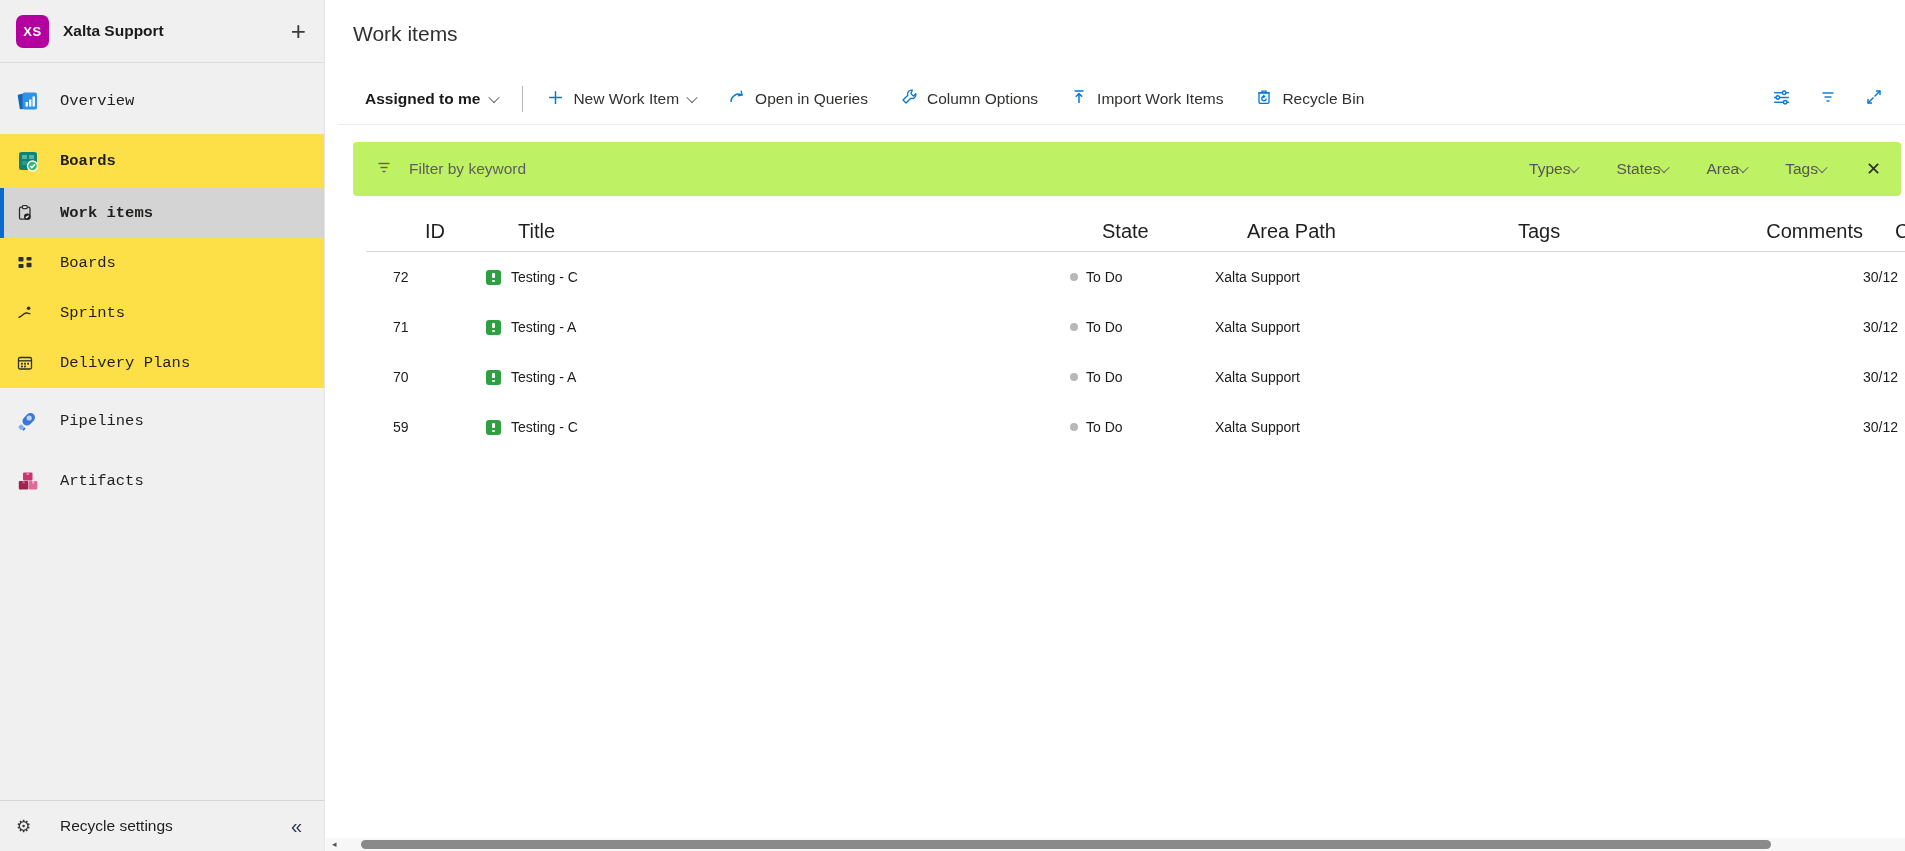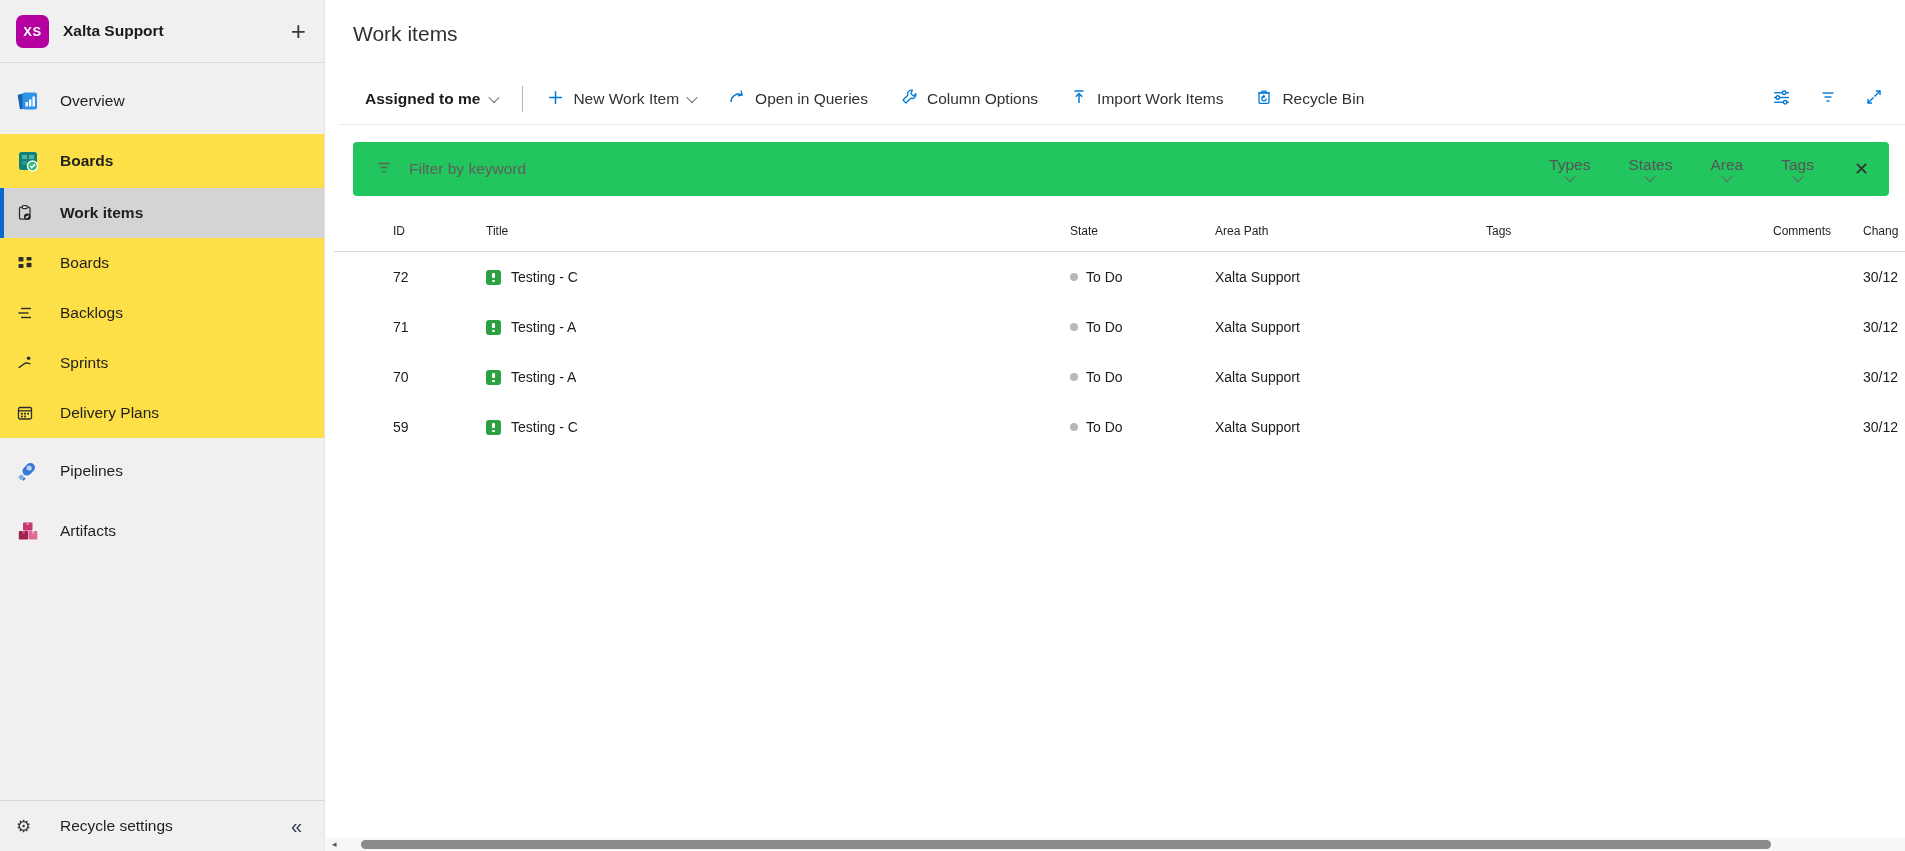--- a/index.html
+++ b/index.html
@@ -8,21 +8,21 @@
 
   
   .sidebar { position:absolute; left:0; top:0; width:325px; height:851px; background:#f0f0f0; border-right:1px solid #e4e4e4; }
   .side-header { height:63px; display:flex; align-items:center; padding:0 18px 0 16px; border-bottom:1px solid #dcdcdc; }
   .proj-logo { width:33px; height:33px; border-radius:7px; background:#b4009e; color:#fff; font-size:13px; font-weight:600; display:flex; align-items:center; justify-content:center; letter-spacing:.5px; }
   .proj-name { margin-left:14px; font-size:15.5px; font-weight:700; color:#1b1b1b; }
   .side-add { margin-left:auto; font-size:26px; font-weight:300; color:#3a3a3a; line-height:1; cursor:default; }
   .nav { margin-top:13px; }
   .nav-item { height:50px; display:flex; align-items:center; padding-left:16px; font-size:15.5px; color:#201f1e; cursor:default; }
   .nav-item .ic { width:26px; display:flex; align-items:center; justify-content:flex-start; flex:none; }
-  .nav-item .lbl { margin-left:18px; }
+  .nav-item .lbl { margin-left:18px;font-family:Liberation Mono, monospace; }
   .nav-item.bold .lbl { font-weight:700; }
   .nav-group { background:#fde047; margin-top:8px; }
   .nav-item.main-boards { height:54px; }
   .nav-item.selected { background:#d4d4d4; border-left:4px solid #0b69cb; padding-left:12px; }
   .nav-item.selected .lbl { font-weight:700; }
   .nav-item.pipelines { margin-top:8px; }
   .nav-item.artifacts { margin-top:10px; }
   .side-footer { position:absolute; left:0; right:0; bottom:0; height:51px; border-top:1px solid #d6d6d6; display:flex; align-items:center; padding:0 22px 0 16px; font-size:15.5px; }
   .side-footer .gear { font-size:17px; color:#3a3a3a; width:26px; }
   .side-footer .lbl { margin-left:18px; }
@@ -34,28 +34,28 @@
   .main { position:absolute; left:326px; top:0; right:0; bottom:0; background:#fff; }
   .page-title { position:absolute; left:27px; top:22px; font-size:21px; font-weight:400; color:#323130; }
 
   .command-bar { position:absolute; left:12px; right:0; top:74px; height:51px; display:flex; align-items:center; padding:0 22px 0 27px; border-bottom:1px solid #ececec; }
   .scope { display:flex; align-items:center; gap:10px; font-size:15.5px; font-weight:700; color:#1b1b1b; }
   .vdiv { width:1px; height:26px; background:#b5b5b5; margin:0 24px; }
   .cmd-btn { display:flex; align-items:center; gap:9px; font-size:15.5px; color:#323130; margin-right:32px; cursor:default; }
   .cmd-right { margin-left:auto; display:flex; align-items:center; gap:28px; }
   .chev { display:inline-block; width:8px; height:8px; border-right:1.4px solid #666; border-bottom:1.4px solid #666; transform:rotate(45deg) translate(-1px,-1px); }
 
-  .filter-bar { position:absolute; left:27px; right:16px; top:142px; height:54px; background:#22c55e; border-radius:4px; display:flex; align-items:center; padding:0 20px 0 22px; }
+  .filter-bar { position:absolute; left:27px; right:4px; top:142px; height:54px; background:#bef264; border-radius:4px; display:flex; align-items:center; padding:0 20px 0 22px; }
   .filter-input { flex:1; margin-left:16px; border:none; outline:none; background:transparent; font-size:15.5px; color:#201f1e; font-family:"Liberation Sans", sans-serif; }
   .filter-input::placeholder { color:#605e5c; opacity:1; }
-  .fdrop { display:flex; align-items:center; gap:0; font-size:15.5px; color:#555; margin-left:38px; cursor:default;flex-direction:column; }
+  .fdrop { display:flex; align-items:center; gap:0; font-size:15.5px; color:#555; margin-left:38px; cursor:default; }
   .fclose { margin-left:40px; font-size:18px; color:#323130; cursor:default; }
 
   .grid { position:absolute; left:0; right:0; top:210px; }
-  .grid-header { position:relative; height:42px; font-size:12px; color:#1f1f1f; }
+  .grid-header { position:relative; height:42px; font-size:20px; color:#1f1f1f;margin-left:32px; }
   .grid-header:after { content:""; position:absolute; left:8px; right:0; bottom:0; height:1px; background:#d8d8d8; }
   .grid-row { position:relative; height:50px; font-size:14px; color:#1b1b1b;text-align:center; }
   .cell { position:absolute; top:0; bottom:0; display:flex; align-items:center; white-space:nowrap; }
   .c-id { left:67px; }
   .c-title { left:160px; }
   .c-state { left:744px; }
   .c-area { left:889px; }
   .c-tags { left:1160px; }
   .c-comments { left:1330px; width:175px; justify-content:flex-end; }
   .c-changed { left:1537px; width:43px; overflow:hidden; }
@@ -127,30 +127,20 @@
             <svg width="18" height="18" viewBox="0 0 18 18" fill="#2d2d2d">
                 <rect x="2.5" y="3" width="5" height="4.5" rx="0.8"></rect>
                 <rect x="2.5" y="10" width="5" height="4" rx="0.8"></rect>
                 <rect x="10.5" y="3" width="5" height="3.5" rx="0.8"></rect>
                 <rect x="10.5" y="8.8" width="5" height="4.5" rx="0.8"></rect>
               </svg>
           </span>
           <span class="lbl">Boards</span>
         </div>
 
-        <div class="nav-item">
-          <span class="ic">
-            <svg class="mono" width="18" height="18" viewBox="0 0 18 18" fill="none" stroke-width="1.4">
-                <path d="M5 4.5h10"></path>
-                <path d="M2.5 9h10"></path>
-                <path d="M5 13.5h10"></path>
-              </svg>
-          </span>
-          <span class="lbl">Backlogs</span>
-        </div>
 
         <div class="nav-item">
           <span class="ic">
             <svg class="mono" width="18" height="18" viewBox="0 0 18 18" fill="none" stroke-width="1.4">
                 <circle cx="12.6" cy="4.2" r="1.8" fill="#2d2d2d" stroke="none"></circle>
                 <path d="M2.5 13.5c3.5-.5 4.5-4 7.5-4.5 2-.3 3 1 4.5.6"></path>
               </svg>
           </span>
           <span class="lbl">Sprints</span>
         </div>

